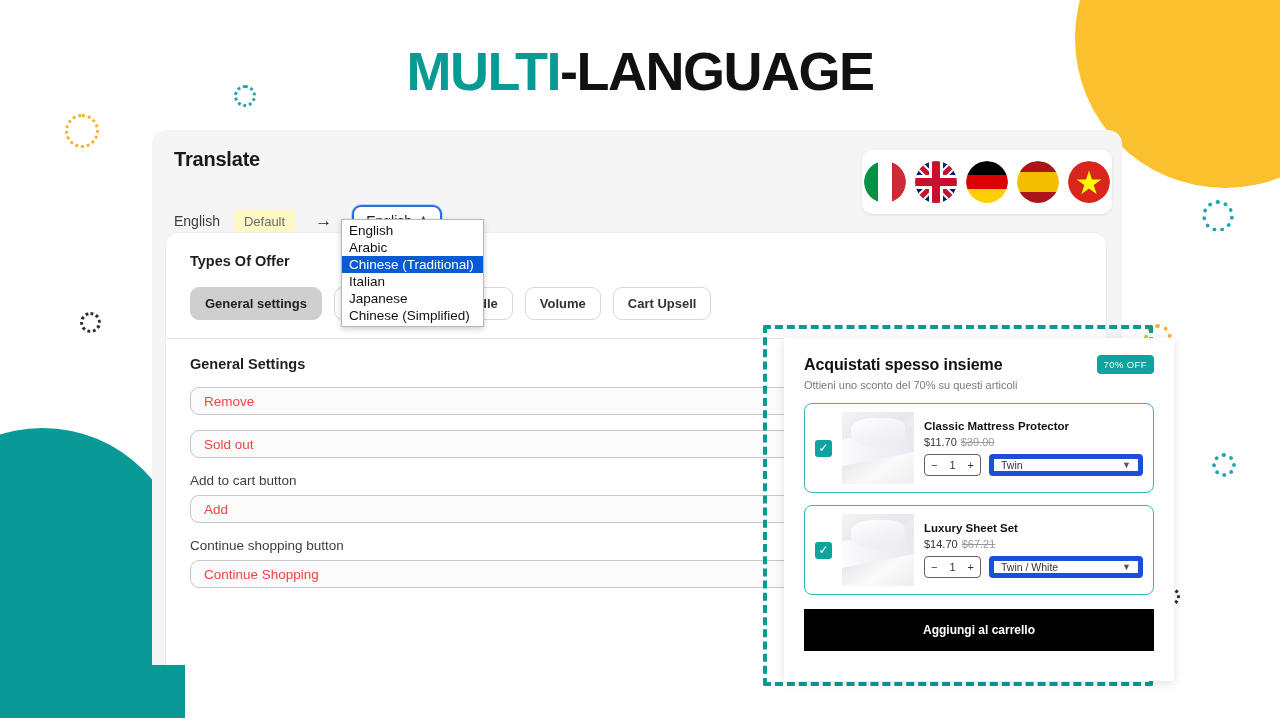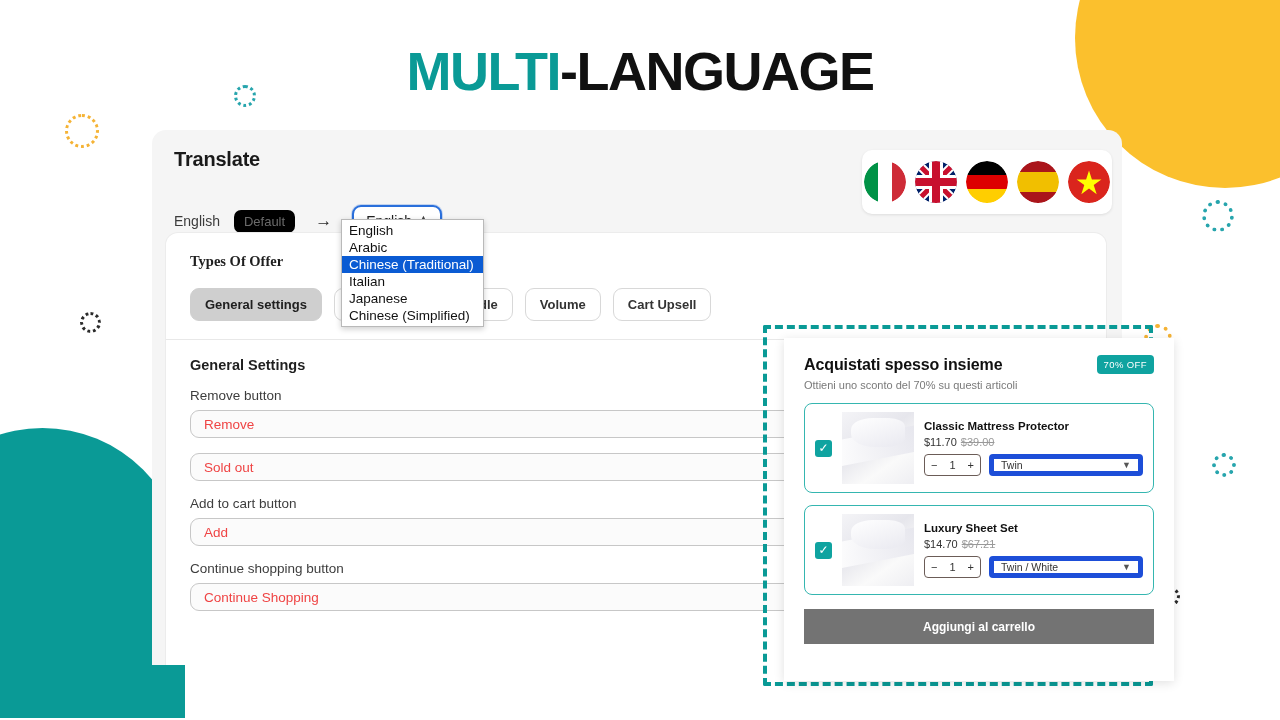--- a/index.html
+++ b/index.html
@@ -56,22 +56,22 @@
     overflow: hidden;
   }
   .panel-title { font-size: 20px; font-weight: 700; color: #1a1a1a; letter-spacing: -0.2px; }
 
   .lang-row {
     display: flex; align-items: center; gap: 14px;
     margin-top: 34px; position: relative;
   }
   .lang-name { font-size: 14px; color: #3b3b3b; }
   .default-badge {
-    background: #000000; color: #6b6b6b;
-    font-size: 13px; padding: 4px 10px; border-radius: 7px;
+    background: #fef9c3; color: #6b6b6b;
+    font-size: 13px; padding: 4px 10px; border-radius: 1px;
   }
   .arrow { font-size: 17px; color: #2b2b2b; margin: 0 6px; }
 
   .lang-select {
     background: #ffffff;
     border: 2px solid #2a6fdb;
     border-radius: 9px;
     padding: 6px 10px 6px 12px;
     font-size: 14px; color: #202020;
     display: flex; align-items: center; gap: 7px;
@@ -108,21 +108,21 @@
 
   
   .inner-card {
     position: absolute; left: 14px; top: 103px;
     width: 940px; height: 432px;
     background: #ffffff;
     border-radius: 12px 12px 0 0;
     padding: 20px 24px;
     box-shadow: 0 0 0 1px #ececec;
   }
-  .section-label { font-size: 14.5px; font-weight: 700; color: #1f1f1f; font-family: Liberation Serif, serif; }
+  .section-label { font-size: 14.5px; font-weight: 700; color: #1f1f1f; }
   .tabs { display: flex; gap: 12px; margin-top: 18px; }
   .tab {
     font-size: 13px; font-weight: 700; color: #333;
     background: #ffffff; border: 1px solid #d8d8d8;
     border-radius: 9px; padding: 8px 14px; white-space: nowrap;
   }
   .tab.active { background: #CFCFCF; border-color: #CFCFCF; color: #202020; }
 
   .divider { height: 1px; background: #e8e8e8; margin: 18px -24px 0 -24px; }
 
@@ -202,22 +202,22 @@
   }
   .stepper span { padding: 0 6px; }
   .variant {
     border: 5px solid #1d4ed8; border-radius: 4px;
     height: 22px; display: flex; align-items: center; justify-content: space-between;
     font-size: 10.5px; color: #333; padding: 0 7px; flex: 1 1 auto;
   }
   .chev { font-size: 9px; color: #555; }
 
   .add-cart-btn {
-    margin-top: 14px; height: 35px;
-    background: #737373; color: #ffffff;
+    margin-top: 14px; height: 42px;
+    background: #000000; color: #ffffff;
     font-size: 12px; font-weight: 700;
     display: flex; align-items: center; justify-content: center;
   }
 </style>
 </head>
 <body>
 
 <div class="deco yellow-circle"></div>
 <div class="deco teal-blob"></div>
 <div class="deco dotted d-teal-top"></div>
@@ -314,21 +314,20 @@
       <div class="tab">Bundle</div>
       <div class="tab">Volume</div>
       <div class="tab">Cart Upsell</div>
     </div>
 
     <div class="divider"></div>
 
     <div class="gs-title">General Settings</div>
 
     <div class="field">
-      <div class="field-label">Remove button</div>
       <div class="field-input">Remove</div>
     </div>
     <div class="field">
       <div class="field-input">Sold out</div>
     </div>
     <div class="field">
       <div class="field-label">Add to cart button</div>
       <div class="field-input">Add</div>
     </div>
     <div class="field">

